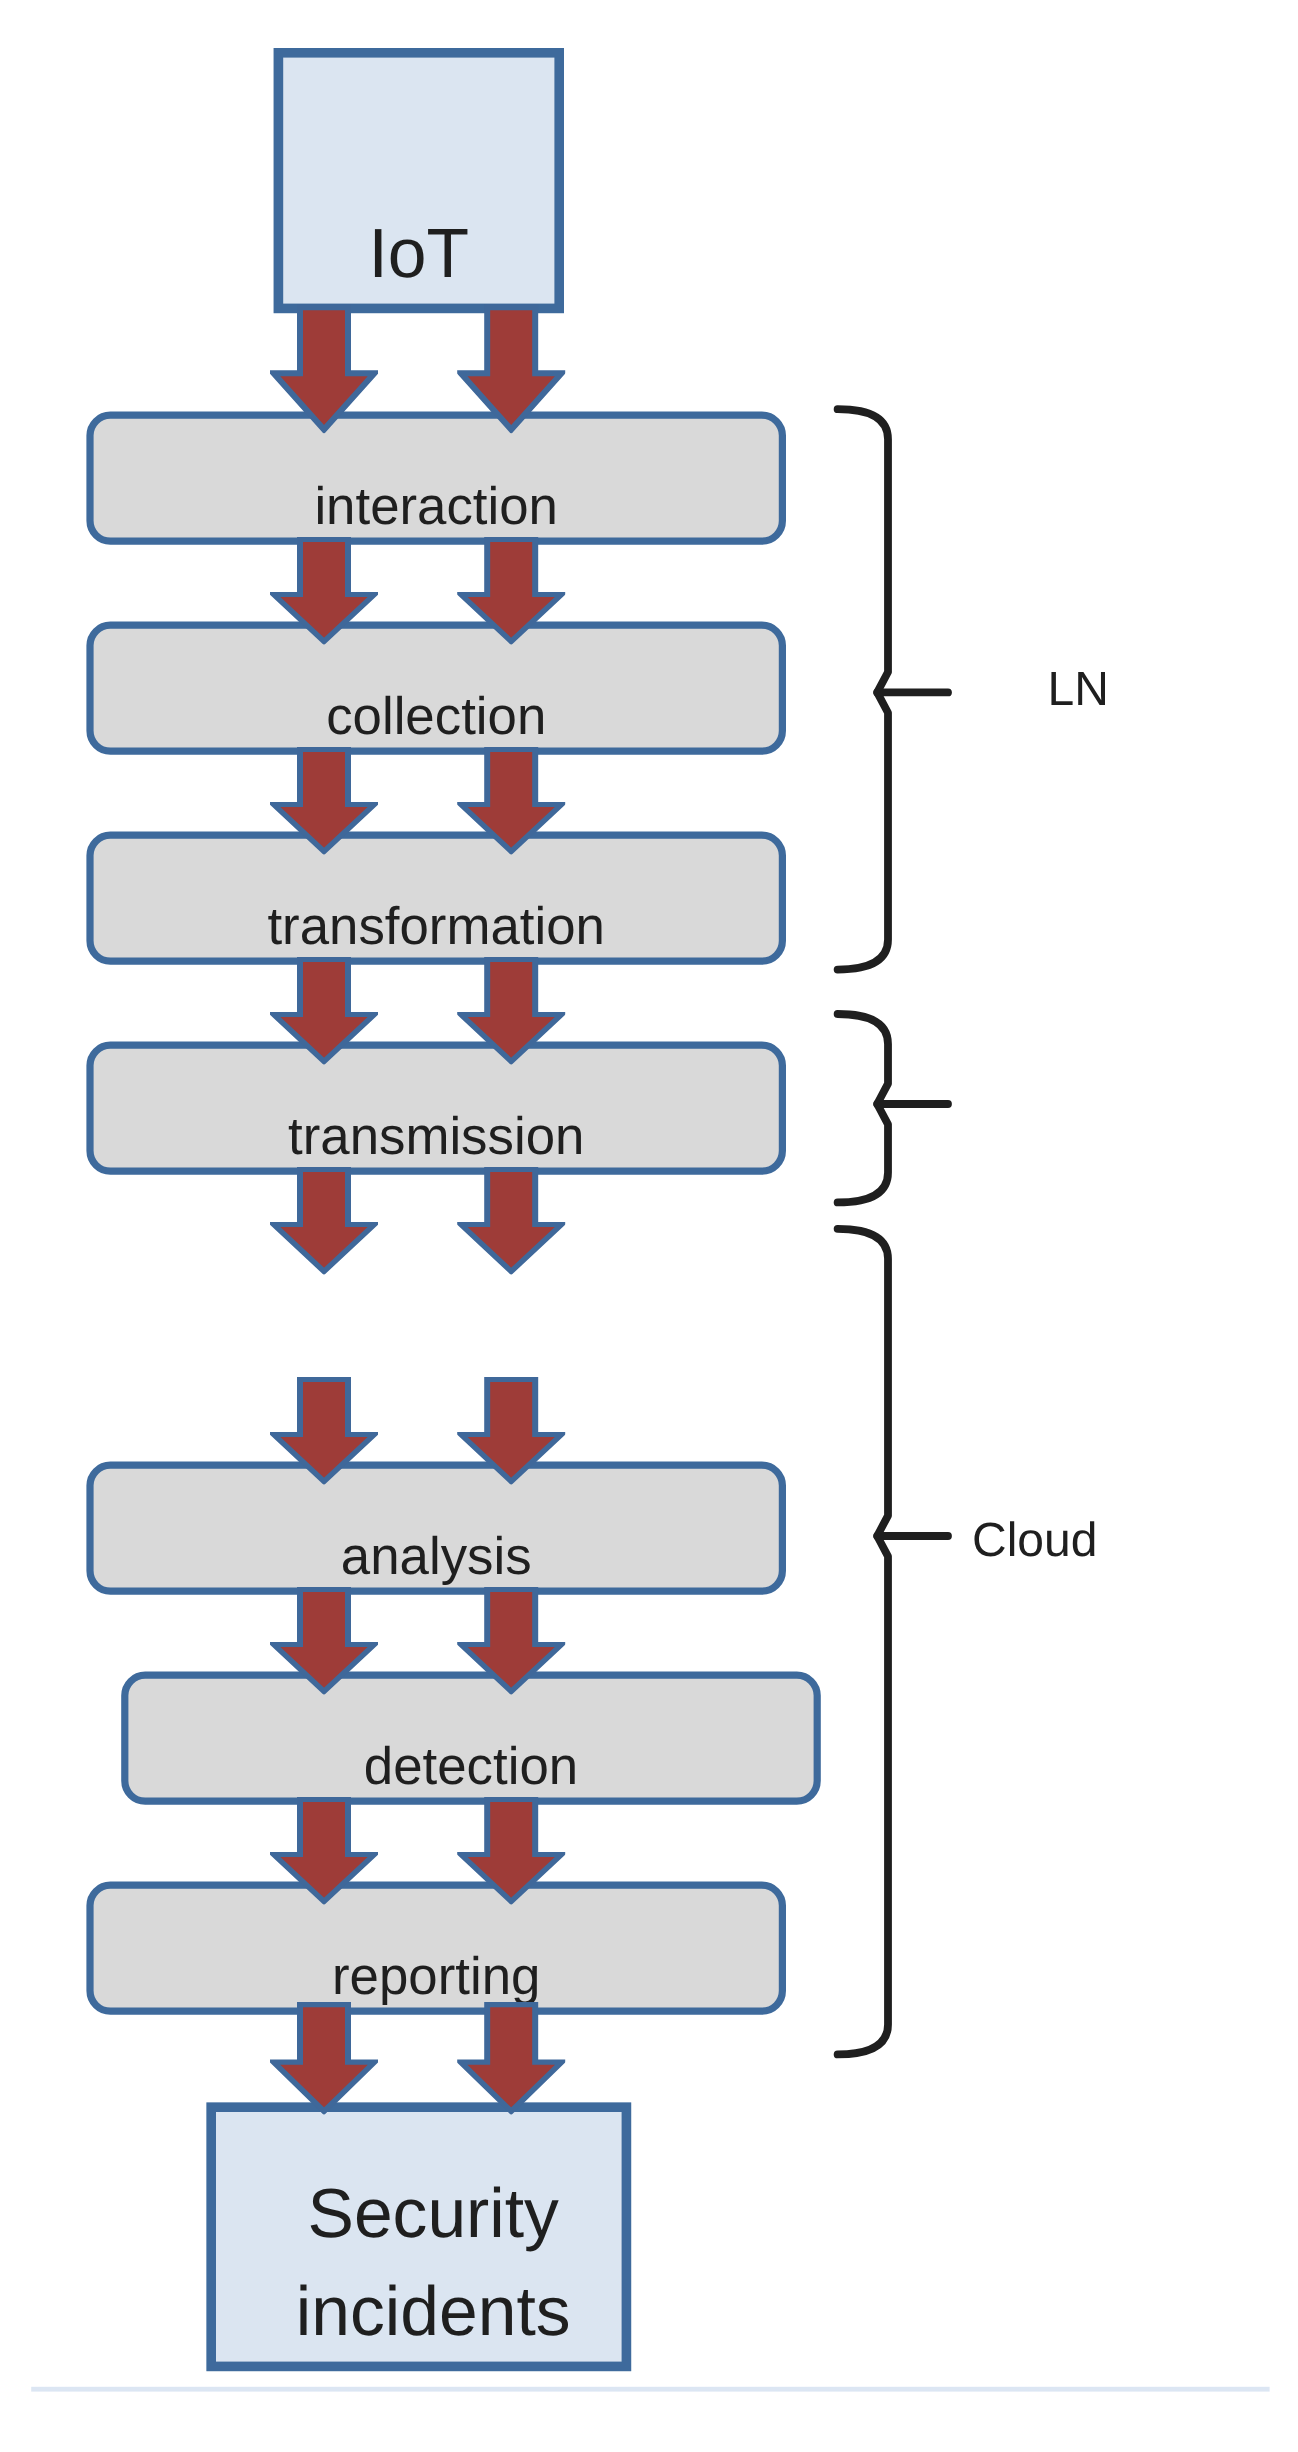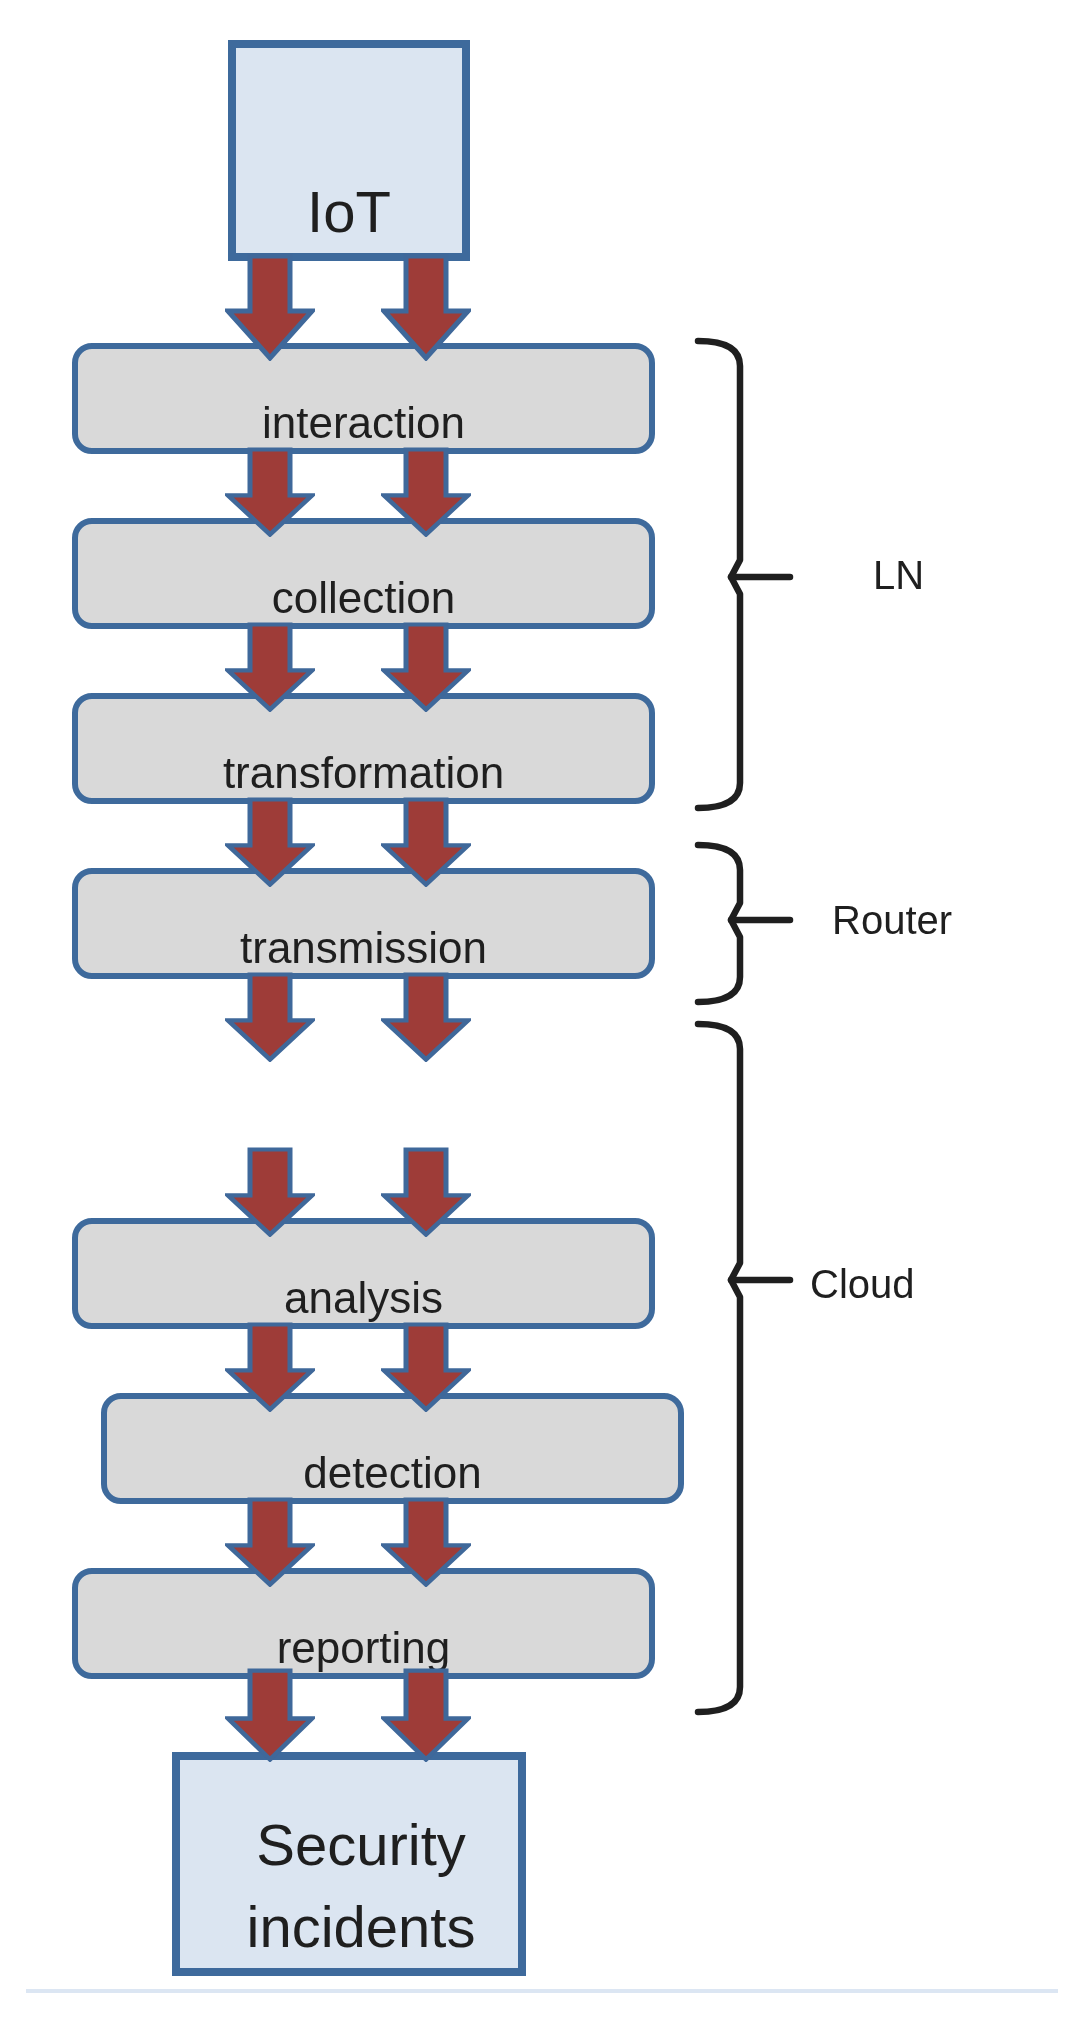--- a/index.html
+++ b/index.html
@@ -157,18 +157,17 @@
     <path class="brace" d="M731,577 L790,577"></path>
 
     <path class="brace" d="M698,845 Q740,845 740,870 L740,903 L731,920 L740,937 L740,977 Q740,1002 698,1002"></path>
     <path class="brace" d="M731,920 L790,920"></path>
 
     <path class="brace" d="M698,1024 Q740,1024 740,1049 L740,1263 L731,1280 L740,1297 L740,1687 Q740,1712 698,1712"></path>
     <path class="brace" d="M731,1280 L790,1280"></path>
   </svg>
 
   <div class="group-label" style="left:873px; top:575px;">LN</div>
-  <div class="group-label" style="left:832px; top:920px;">Router</div>
   <div class="group-label" style="left:810px; top:1284px;">Cloud</div>
 
   <div class="bottom-rule"></div>
 
 </div>
 
 </body></html>

